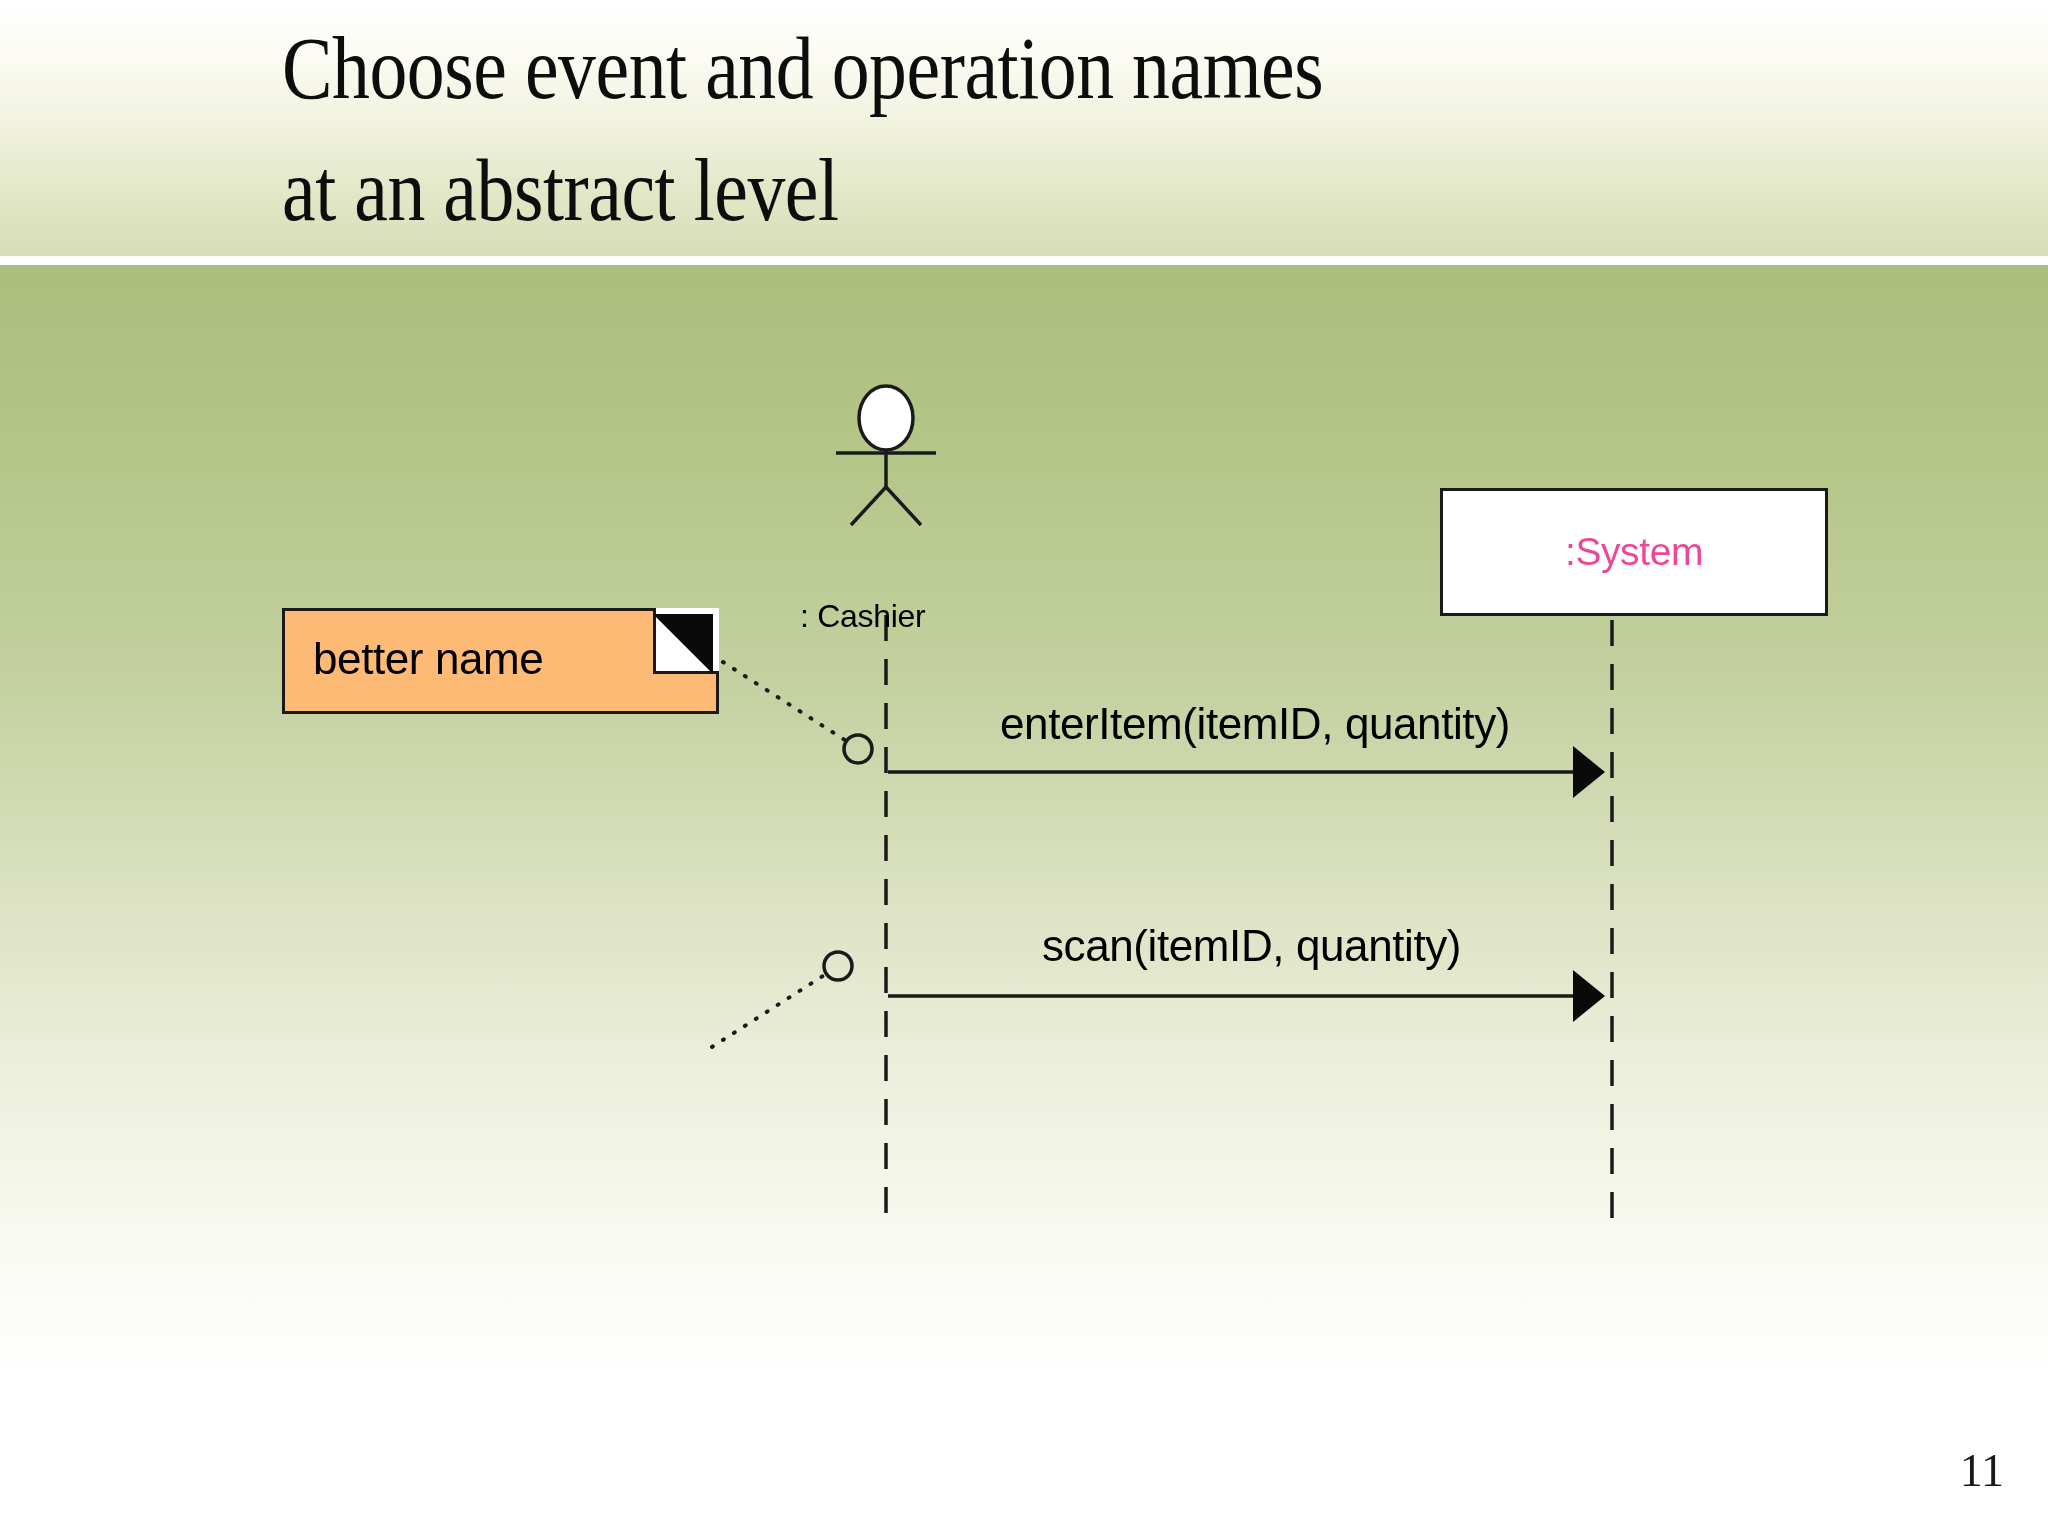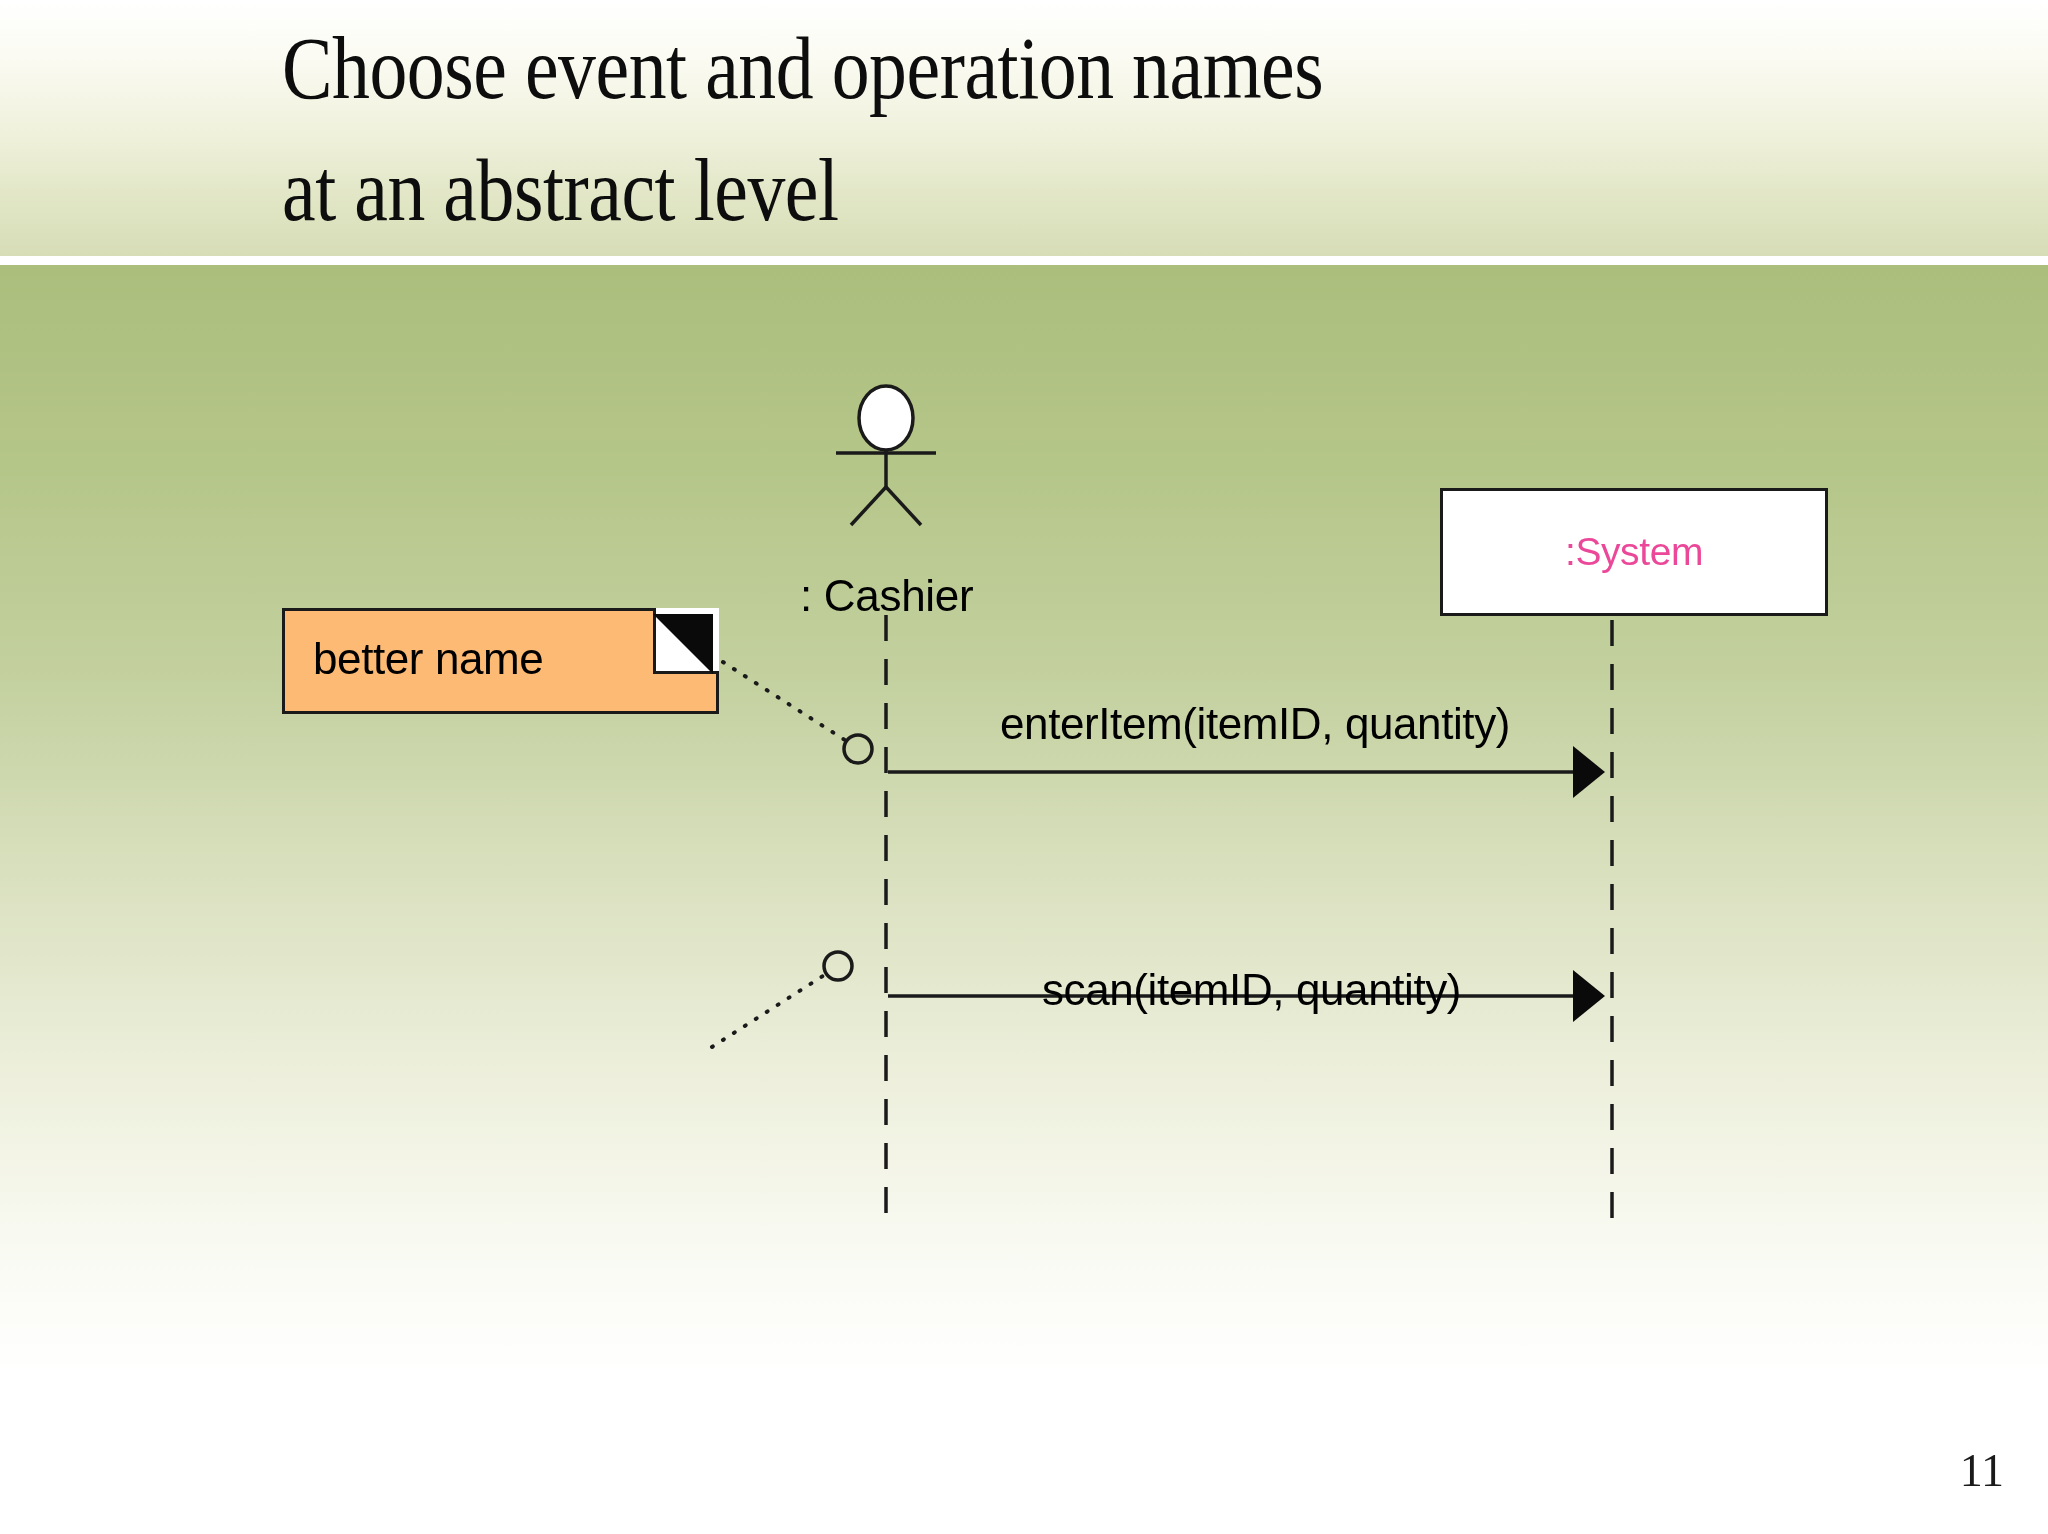--- a/index.html
+++ b/index.html
@@ -129,25 +129,26 @@
     font-size: 39px;
     line-height: 50px;
     color: #ec4899;
     letter-spacing: -0.4px;
     white-space: nowrap;
   }
 
   
   .actor-label {
     position: absolute;
-    font-size: 44px;
+    font-size: 32px;
     line-height: 48px;
     color: #000000;
     letter-spacing: -0.3px;
     white-space: nowrap;
+    margin-top: 20px;
   }
 
   
   .msg-label {
     position: absolute;
     font-size: 44px;
     line-height: 48px;
     color: #000000;
     letter-spacing: -0.4px;
     white-space: nowrap;
@@ -222,17 +223,17 @@
 
   <div class="note" style="left:282px; top:608px; width:437px; height:106px;">
     <span class="note-label">better name</span>
     <span class="note-fold-cut"></span>
     <span class="note-fold-tri"></span>
   </div>
 
 
   <div class="msg-label" style="left:1000px; top:700px;">enterItem(itemID, quantity)</div>
 
-  <div class="msg-label" style="left:1042px; top:922px;margin-top:44px;">scan(itemID, quantity)</div>
+  <div class="msg-label" style="left:1042px; top:922px;">scan(itemID, quantity)</div>
 
   <div id="page-number">11</div>
 
 </div>
 
 </body></html>

